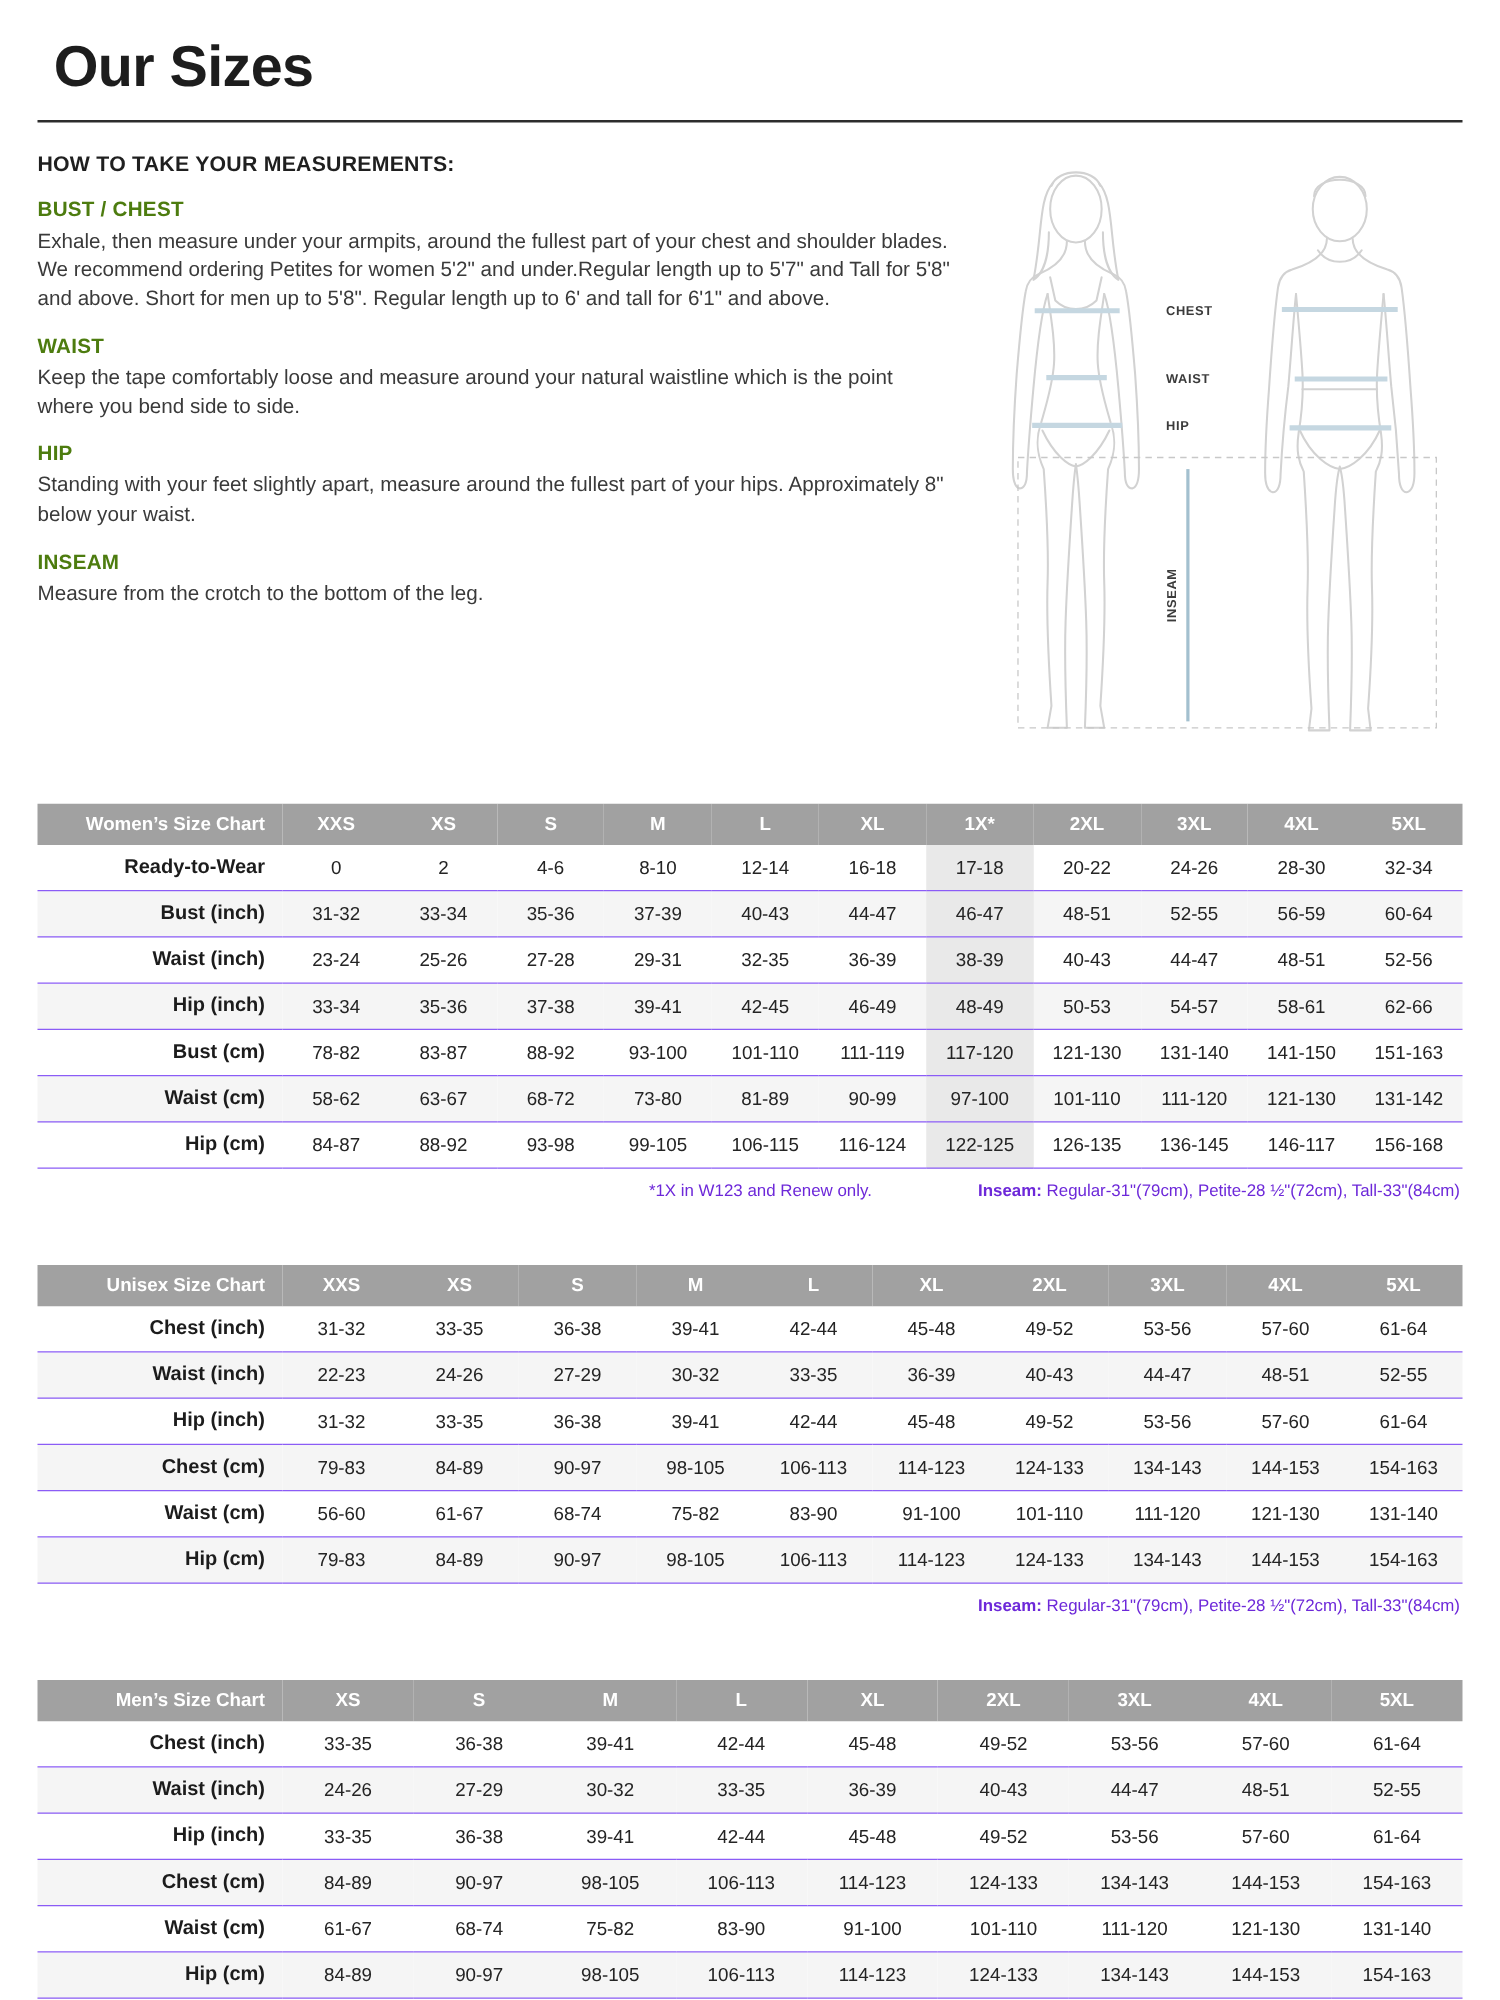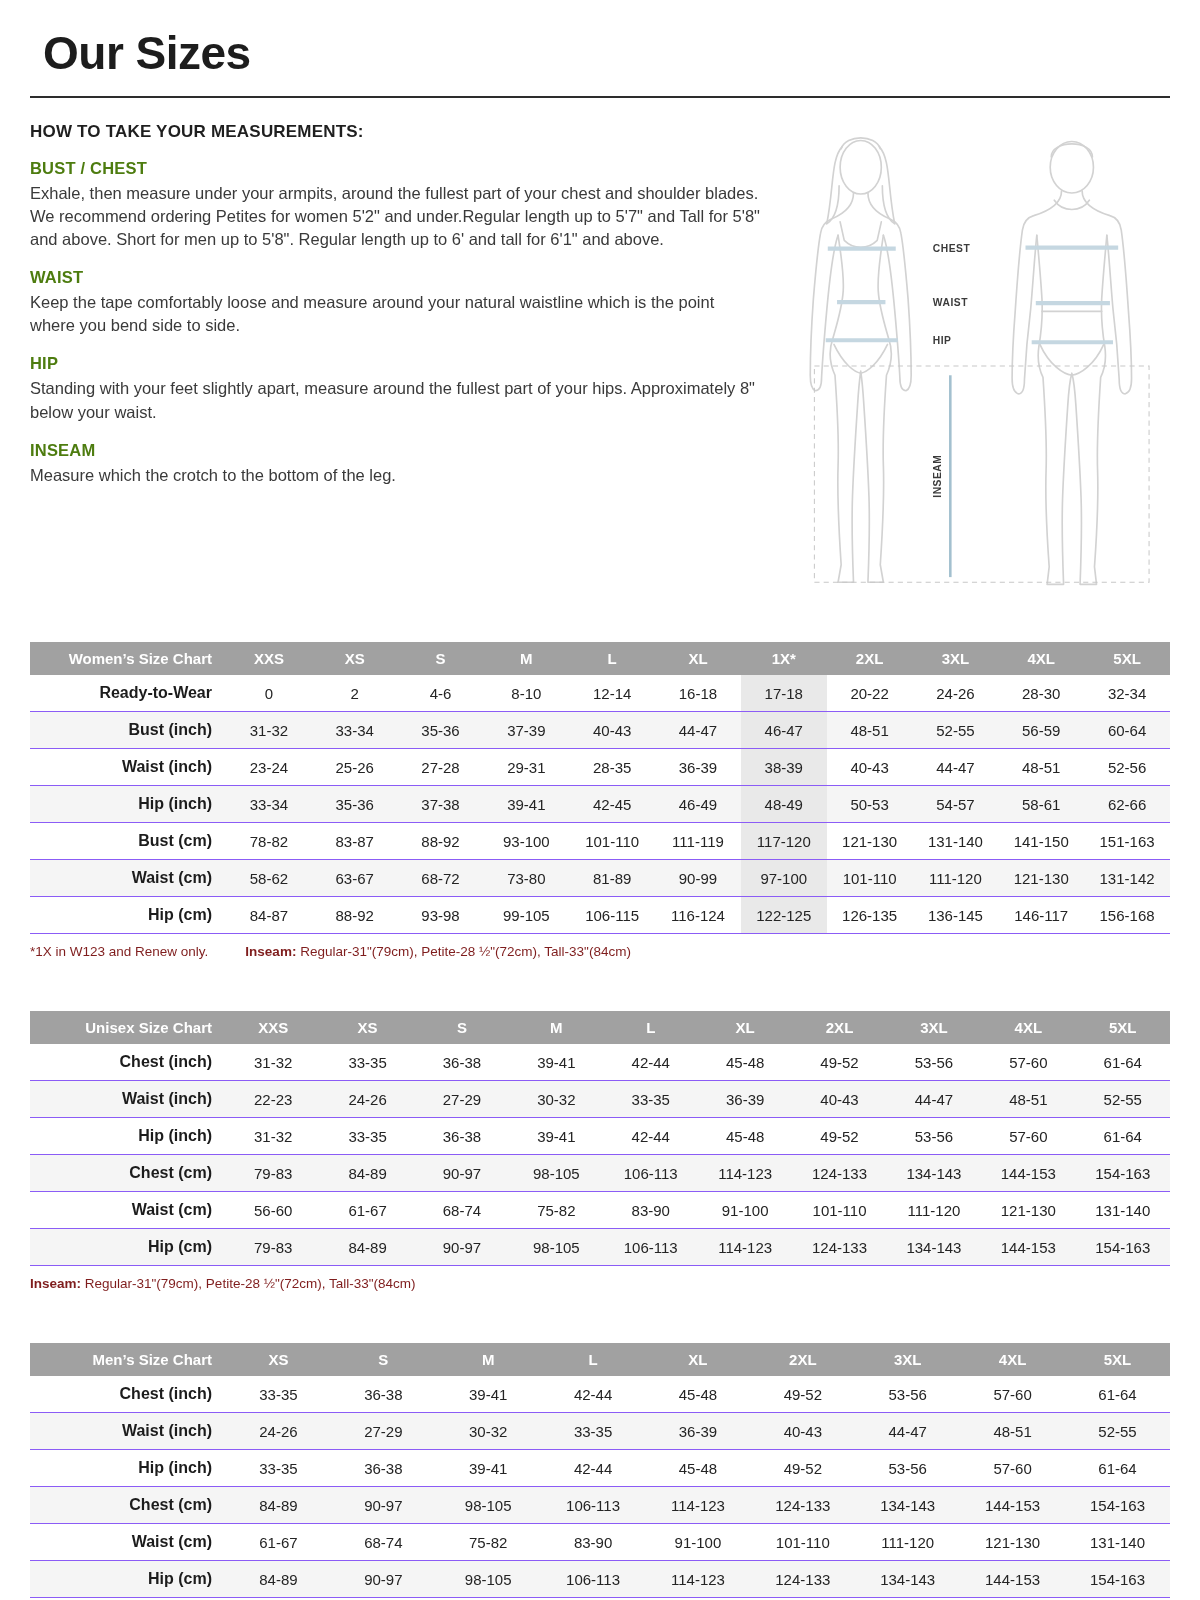--- a/index.html
+++ b/index.html
@@ -84,24 +84,25 @@
   .size-table td {
     text-align: center;
     font-size: 15px;
     color: #242424;
     padding: 9px 2px;
   }
   .size-table td.hl { background: var(--highlight-col, #e9e9e9) !important; }
 
   .footnotes {
     display: flex;
-    gap: 37px;
+    justify-content: flex-end;
+    gap: 85px;
     margin: 10px 2px 0 0;
     font-size: 13.5px;
-    color: #7f1d1d;
+    color: #6d28d9;
   }
   .footnotes b { font-weight: 700; }
 
   svg text { font-family: "Liberation Sans", sans-serif; }
 </style>
 </head>
 <body>
 
 <div class="page">
 
@@ -122,21 +123,21 @@
       <div class="measure-section">
         <h3>WAIST</h3>
         <p>Keep the tape comfortably loose and measure around your natural waistline which is the point where you bend side to side.</p>
       </div>
       <div class="measure-section">
         <h3>HIP</h3>
         <p>Standing with your feet slightly apart, measure around the fullest part of your hips. Approximately 8" below your waist.</p>
       </div>
       <div class="measure-section">
         <h3>INSEAM</h3>
-        <p>Measure which the crotch to the bottom of the leg.</p>
+        <p>Measure from the crotch to the bottom of the leg.</p>
       </div>
     </div>
 
     <div class="figure-wrap">
       <svg viewBox="0 0 380 470" width="392" height="484">
         <g stroke="#d2d2d2" stroke-width="1.6" fill="none" stroke-linecap="round" stroke-linejoin="round">
           <g>
             <ellipse cx="80" cy="42" rx="20" ry="26"></ellipse>
             <path d="M61 24 C66 10 94 10 99 24"></path>
             <path d="M62 22 C51 34 54 62 47 97 C55 92 59 78 59 60"></path>
@@ -237,21 +238,21 @@
             <td>52-55</td>
             <td>56-59</td>
             <td>60-64</td>
           </tr>
           <tr>
             <th class="row-label">Waist (inch)</th>
             <td>23-24</td>
             <td>25-26</td>
             <td>27-28</td>
             <td>29-31</td>
-            <td>28-35</td>
+            <td>32-35</td>
             <td>36-39</td>
             <td class="hl">38-39</td>
             <td>40-43</td>
             <td>44-47</td>
             <td>48-51</td>
             <td>52-56</td>
           </tr>
           <tr>
             <th class="row-label">Hip (inch)</th>
             <td>33-34</td>

